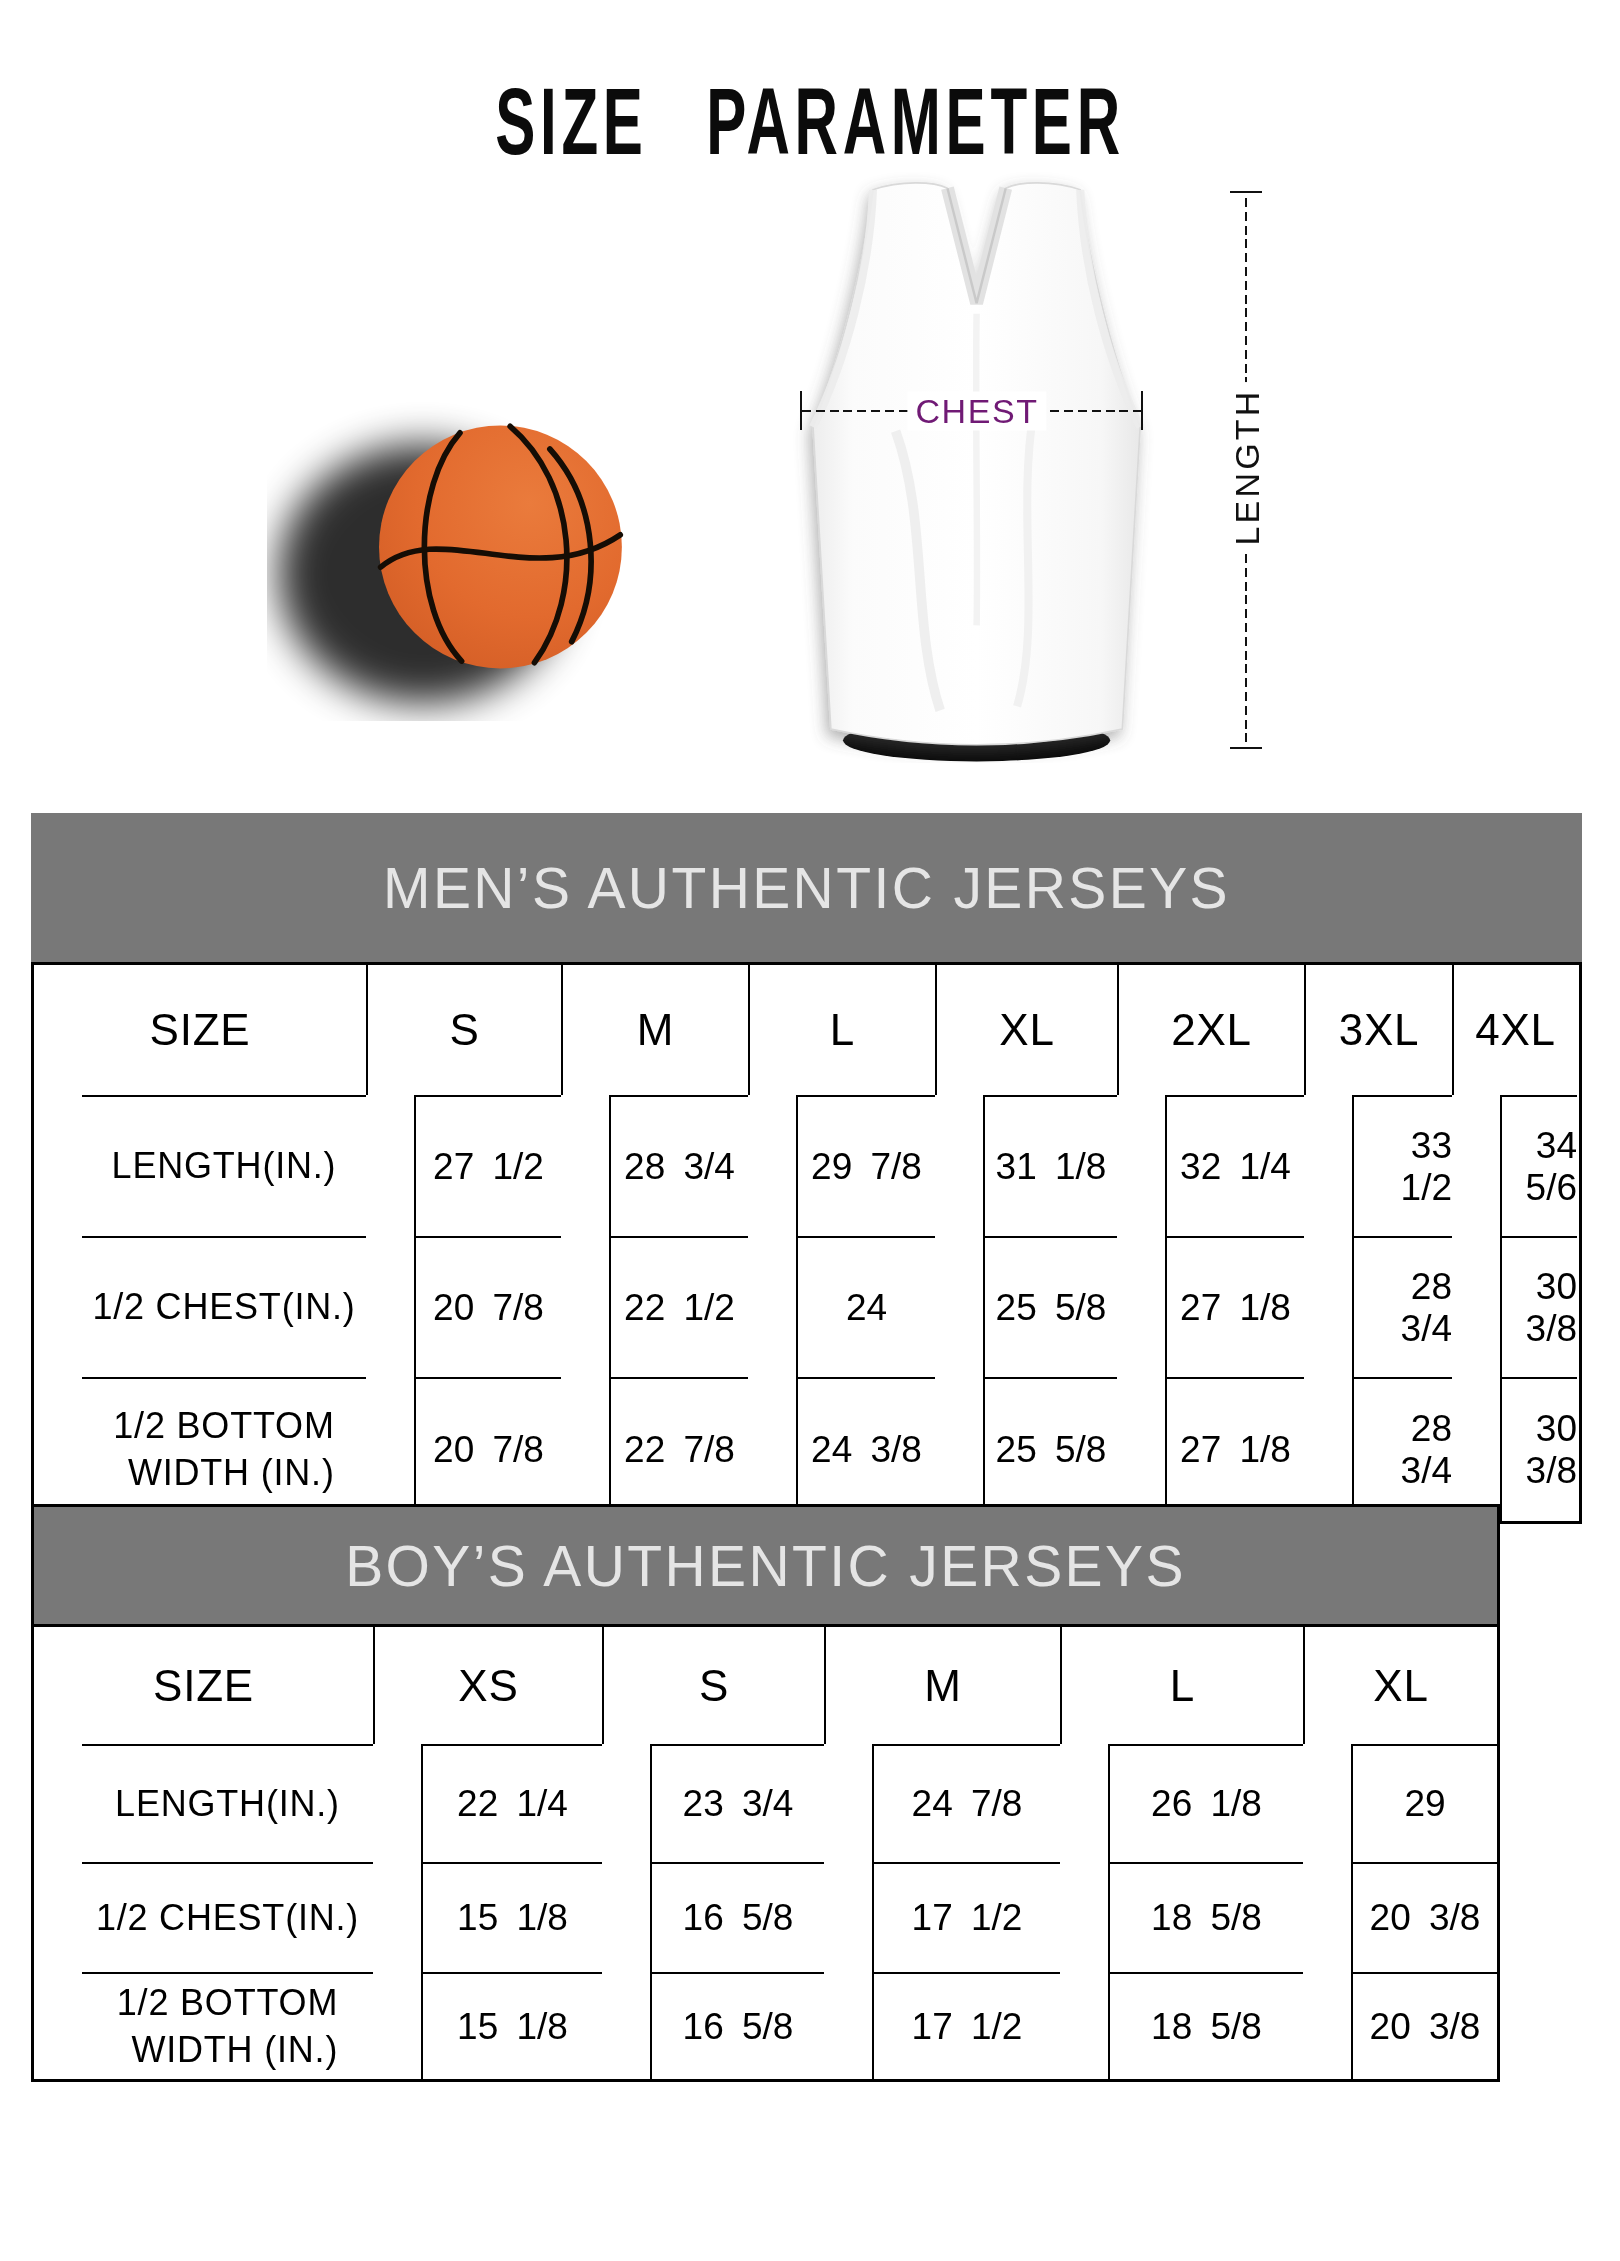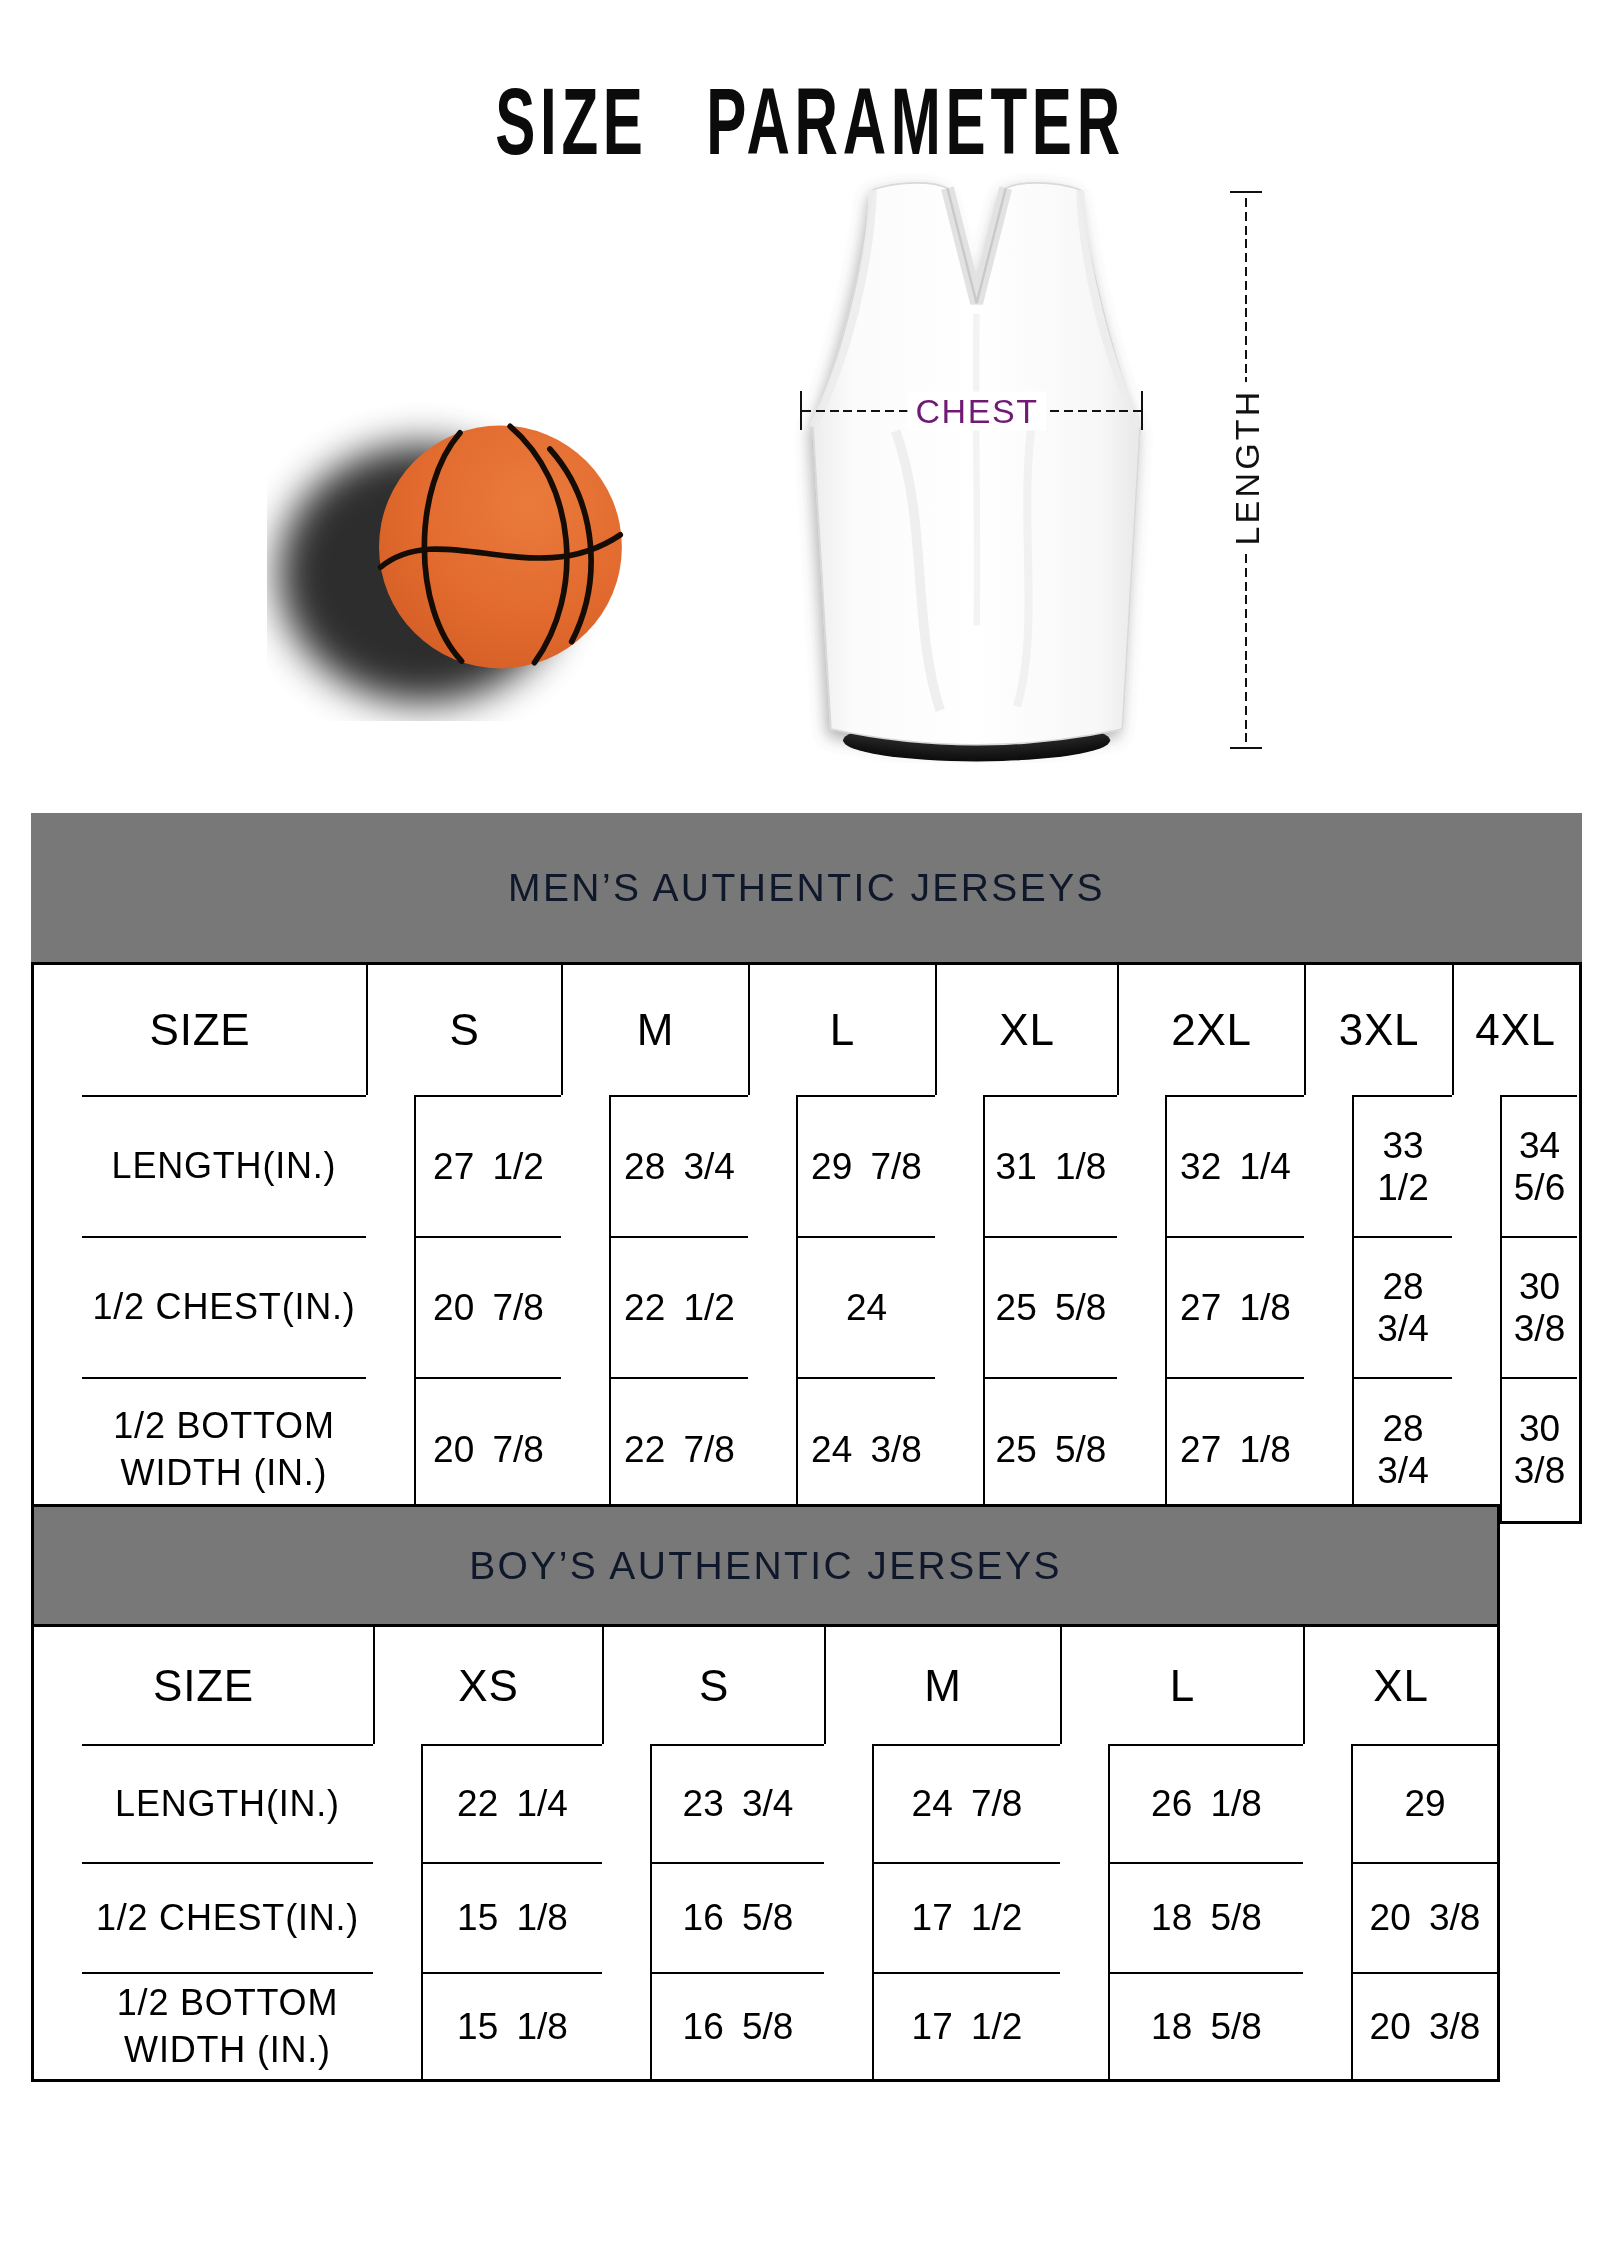--- a/index.html
+++ b/index.html
@@ -46,30 +46,30 @@
   .len-tick-bot{ left:1230px; top:747px; }
 
   
   .size-table { position:absolute; left:31px; }
   .men-table  { top:813px; width:1551px; }
   .boys-table { top:1504px; width:1469px; }
 
   .band { background:#787878; display:flex; align-items:center; justify-content:center; }
   .men-table  .band { height:149px; }
   .boys-table .band { height:117px; border:3.2px solid #000; border-bottom:0; }
-  .band span { color:#0f172a; font-size:39px; letter-spacing:2.4px; white-space:nowrap; }
+  .band span { color:#e5e5e5; font-size:57px; letter-spacing:2.4px; white-space:nowrap; }
 
   .grid { display:grid; border:3.2px solid #000; background:#fff; }
   .men-grid  { grid-template-columns:332px 195px 187px 187px 182px 187px 148px 125px;
                grid-template-rows:130px 141px 141px 144px; }
   .boys-grid { grid-template-columns:339px 229px 222px 236px 243px 194px;
                grid-template-rows:117px 118px 110px 107px; }
 
   .cell { box-sizing:border-box; display:flex; align-items:center; justify-content:center;
-          text-align:center; color:#000; background:#fff; }
+          text-align:right; color:#000; background:#fff; }
   .cell.bl { border-left:2.4px solid #000; }
   .cell.bt { border-top:2.4px solid #000;margin-left:48px; }
   .cell.head     { font-size:44px; letter-spacing:0.8px; }
   .cell.val      { font-size:37px; word-spacing:8px; }
   .cell.rowlabel { font-size:36px; letter-spacing:0.8px; line-height:1.3;
                    white-space:pre-line; padding:0 3.2px; }
 </style>
 </head>
 <body>
 

